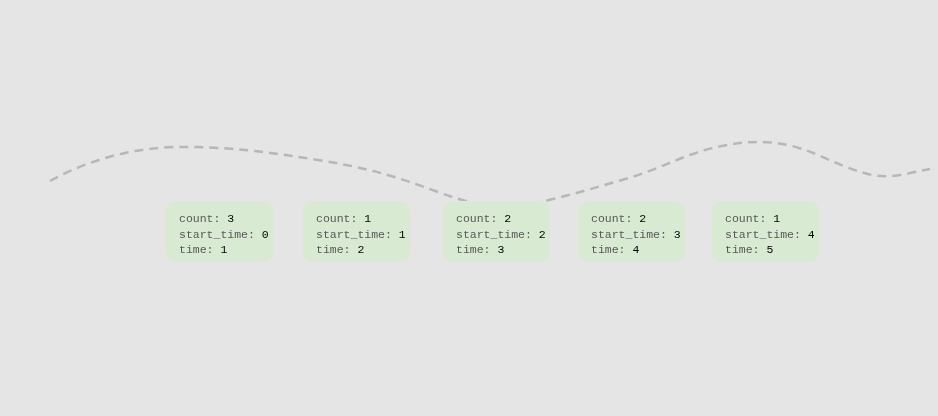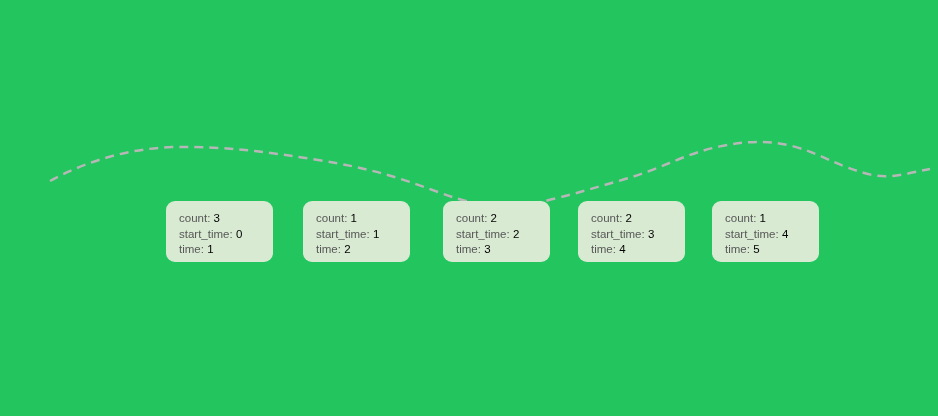--- a/index.html
+++ b/index.html
@@ -4,23 +4,23 @@
 <style>
   html, body {
     margin: 0;
     padding: 0;
     background: #000;
   }
   #canvas {
     position: relative;
     width: 938px;
     height: 416px;
-    background: #22c55e;
+    background: #e5e5e5;
     overflow: hidden;
-    font-family: Liberation Sans, sans-serif;
+    font-family: Liberation Mono, monospace;
   }
   #curve-svg {
     position: absolute;
     left: 0;
     top: 0;
     width: 938px;
     height: 416px;
     display: block;
   }
   .record-box {

